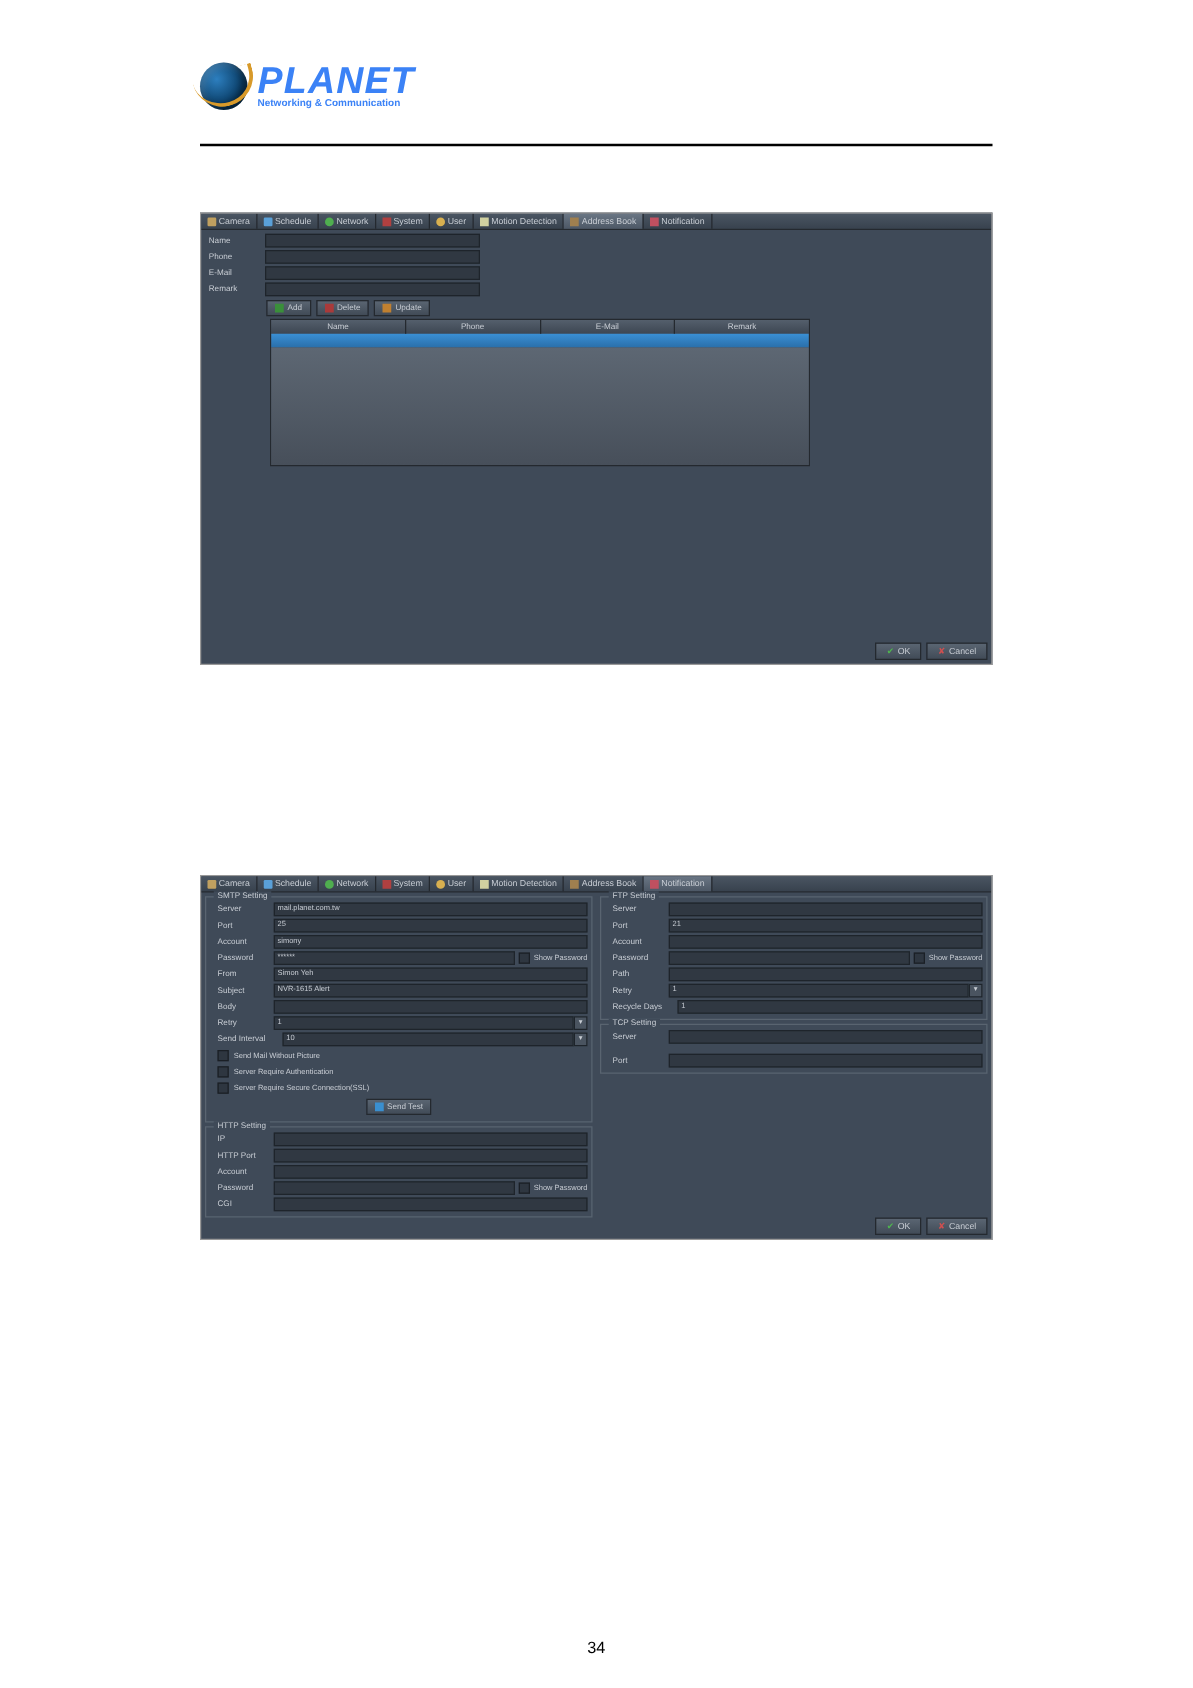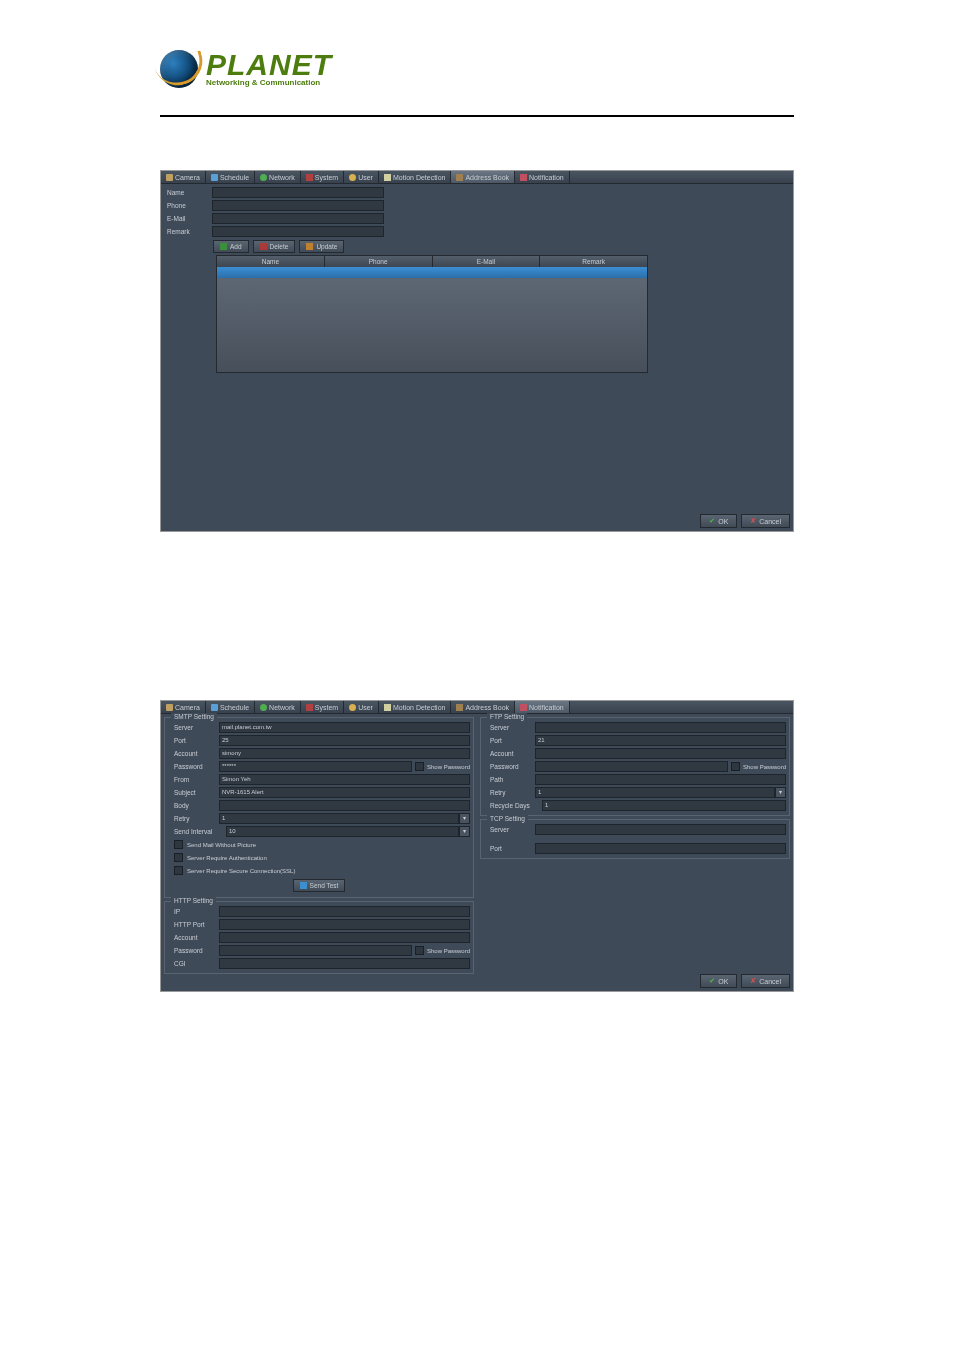--- a/index.html
+++ b/index.html
@@ -1,20 +1,20 @@
 <!DOCTYPE html>
 <html><head>
 <meta charset="utf-8">
 <style>
   html,body{margin:0;padding:0;background:#fff;font-family:Arial,Helvetica,sans-serif;}
   .page{width:954px;height:1350px;margin:0 auto;position:relative;background:#fff;}
   .logo{position:absolute;left:160px;top:50px;display:flex;align-items:center;gap:8px;}
   .logo-globe{width:38px;height:38px;border-radius:50%;background:radial-gradient(circle at 35% 35%,#2d7fbf 0%,#0a3d66 60%,#062840 100%);position:relative;box-shadow:inset -4px -4px 6px rgba(0,0,0,.4),inset 3px 3px 6px rgba(255,255,255,.15);}
   .logo-globe::before{content:"";position:absolute;left:-4px;top:6px;width:46px;height:26px;border:3px solid #d89a2a;border-top:none;border-left:none;border-radius:0 0 46px 46px;transform:rotate(-15deg);}
-  .logo-text{color:#4d7c0f;}
+  .logo-text{color:#3b82f6;}
   .logo-text .big{font-size:30px;font-weight:900;letter-spacing:1px;line-height:.9;font-style:italic;}
   .logo-text .sub{font-size:8px;font-weight:bold;}
   .hr{position:absolute;left:160px;right:160px;top:115px;border-top:2px solid #000;}
   .screenshot{position:absolute;left:160px;width:632px;border:1px solid #999;background:#3f4a58;font-size:7px;color:#c8cdd4;overflow:hidden;}
   .s1{top:170px;height:360px;}
   .s2{top:700px;height:290px;}
   .tabbar{display:flex;height:12px;background:linear-gradient(#4a5562,#38424e);border-bottom:1px solid #24292f;}
   .tab{padding:1px 5px;border-right:1px solid #24292f;display:flex;align-items:center;gap:2px;white-space:nowrap;}
   .tab.active{background:linear-gradient(#6a7684,#4d5866);}
   .ticn{width:7px;height:7px;display:inline-block;}
@@ -338,13 +338,14 @@
           <span style="color:#4fb54f">✔</span>
           <span>OK</span>
         </div>
       <div class="fbtn">
           <span style="color:#d05050">✘</span>
           <span>Cancel</span>
         </div>
     </div>
   </div>
 
+  <div class="pagenum">34</div>
 </div>
 
 </body></html>

